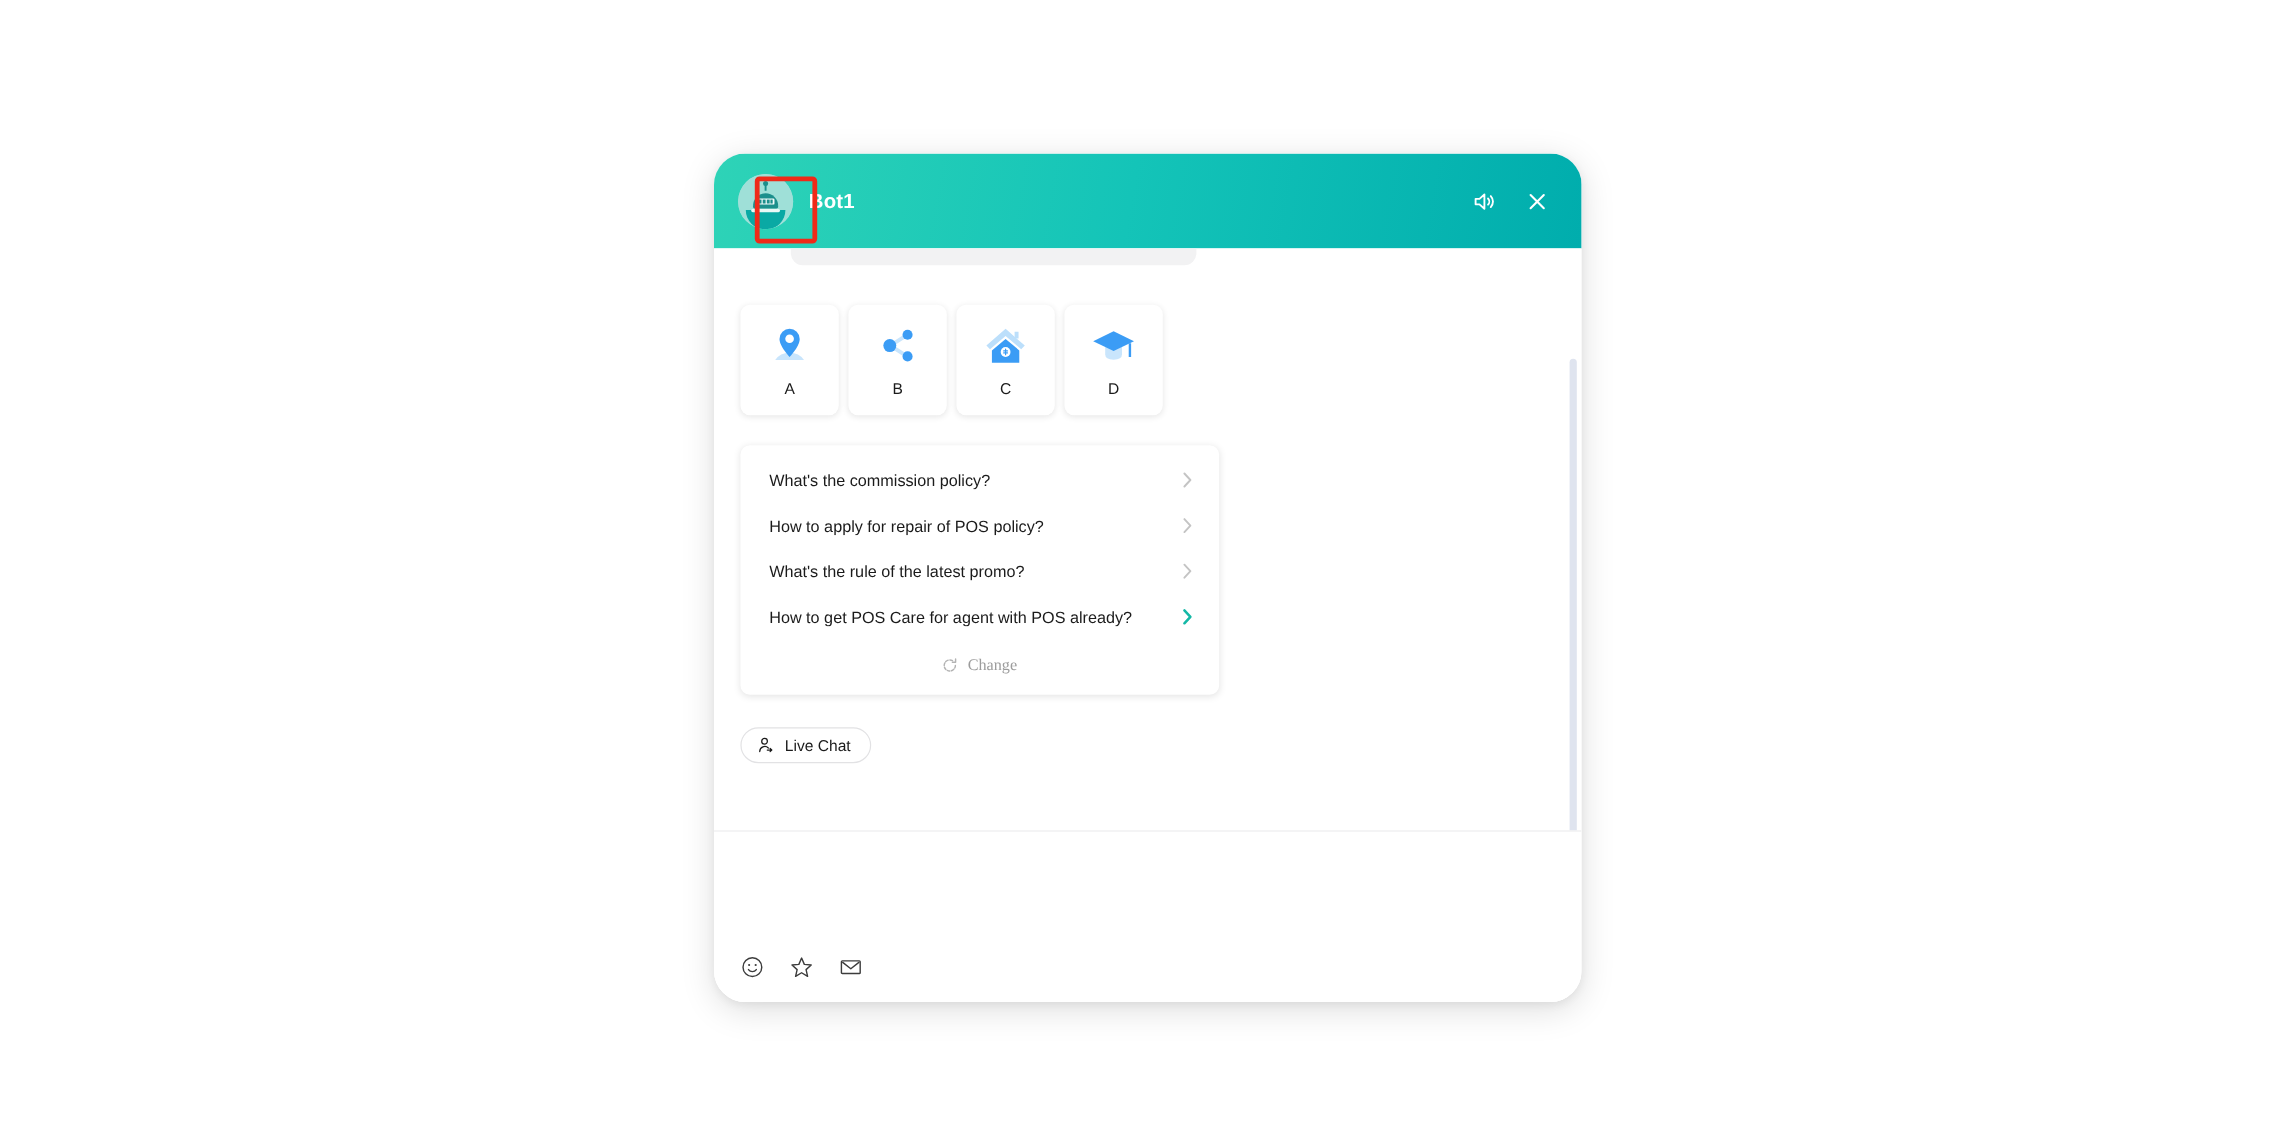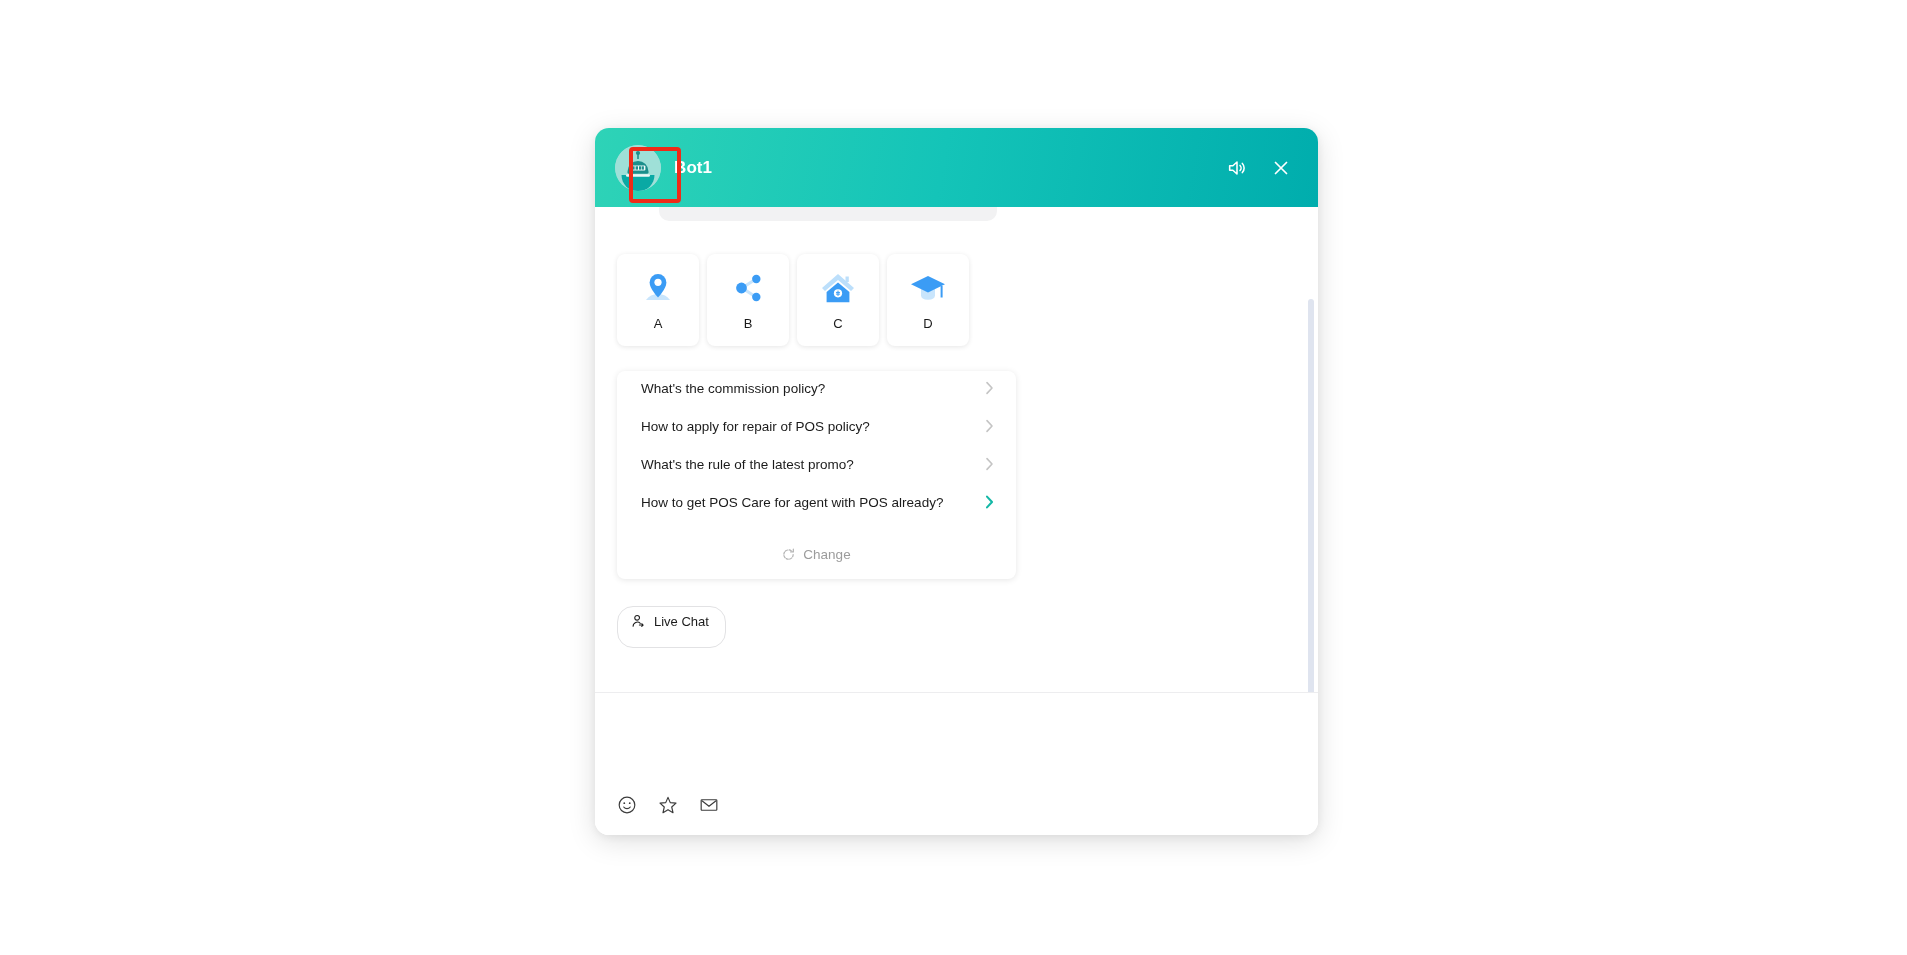--- a/index.html
+++ b/index.html
@@ -20,21 +20,21 @@
   }
 
   
   .widget {
     position: absolute;
     left: 595px;
     top: 128px;
     width: 723px;
     height: 707px;
     background: #ffffff;
-    border-radius: 14px;
+    border-radius: 26px;
     box-shadow: 0 6px 28px rgba(0,0,0,0.13), 0 2px 8px rgba(0,0,0,0.06);
     overflow: hidden;
     display: flex;
     flex-direction: column;
   }
 
   
   .widget-header {
     position: relative;
     height: 79px;
@@ -154,20 +154,21 @@
     margin-top: 25px;
     width: 399px;
     background: #ffffff;
     border-radius: 8px;
     box-shadow: 0 1px 6px rgba(0,0,0,0.10);
     padding: 10px 0 8px 0;
     box-sizing: border-box;
   }
   .faq-item {
     display: flex;
+    align-items: center;
     padding: 0 22px 0 24px;
     height: 38px;
     cursor: pointer;
   }
   .faq-text {
     font-size: 13.5px;
     color: #1b1b1b;
     white-space: nowrap;
     overflow: hidden;
     text-overflow: ellipsis;
@@ -184,32 +185,33 @@
   .faq-item.active .chev path { stroke: #14b8a6; stroke-width: 2.1; }
 
   .faq-change {
     display: flex;
     align-items: center;
     justify-content: center;
     gap: 8px;
     height: 34px;
     margin-top: 4px;
     cursor: pointer;
+    font-family: Liberation Serif, serif;
   }
   .faq-change .refresh-icon { width: 13px; height: 13px; display: block; }
   .faq-change-label { font-size: 13.5px; color: #9c9c9c; }
 
   
   .livechat-row { margin-top: 27px; }
   .livechat-btn {
     display: inline-flex;
     align-items: center;
     gap: 9px;
     height: 28px;
-    padding: 0 16px 12px 13px;
+    padding: 0 16px 0 13px;
     border: 1px solid #e2e2e4;
     border-radius: 16px;
     background: #ffffff;
     cursor: pointer;
   }
   .livechat-btn .person-icon { width: 14px; height: 14px; display: block; }
   .livechat-label { font-size: 13px; color: #1b1b1b; }
 
   
   .composer {

